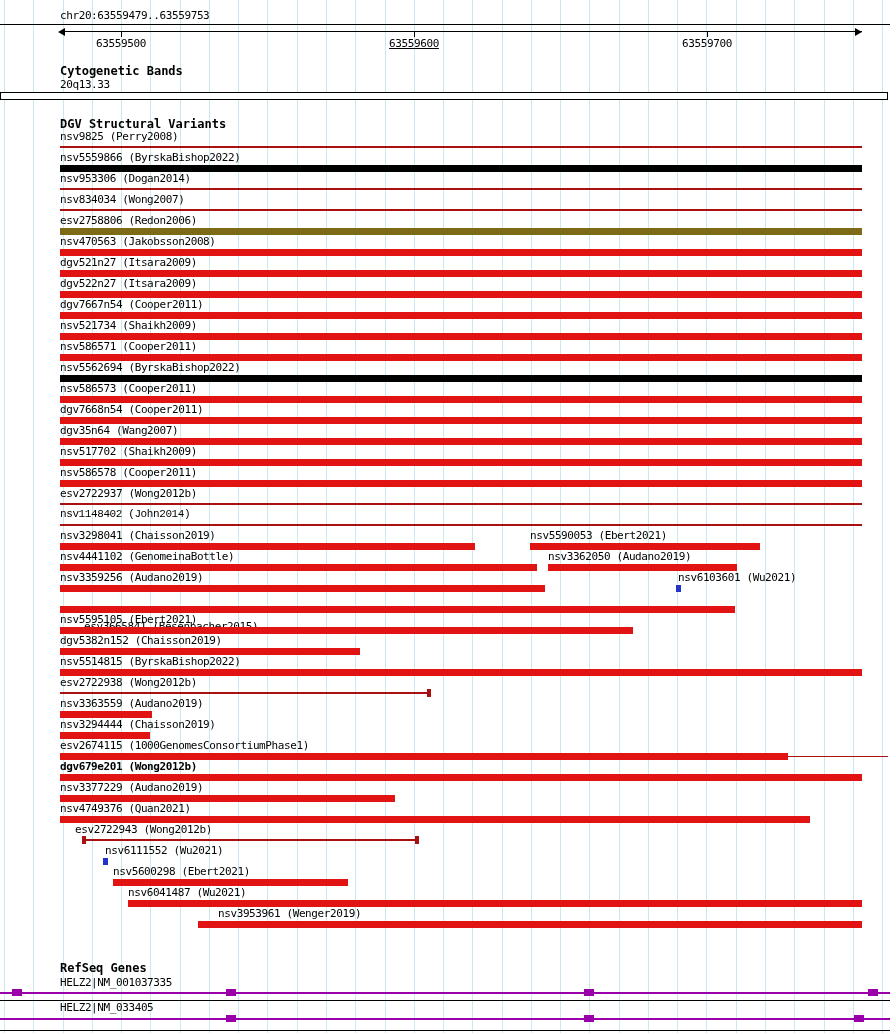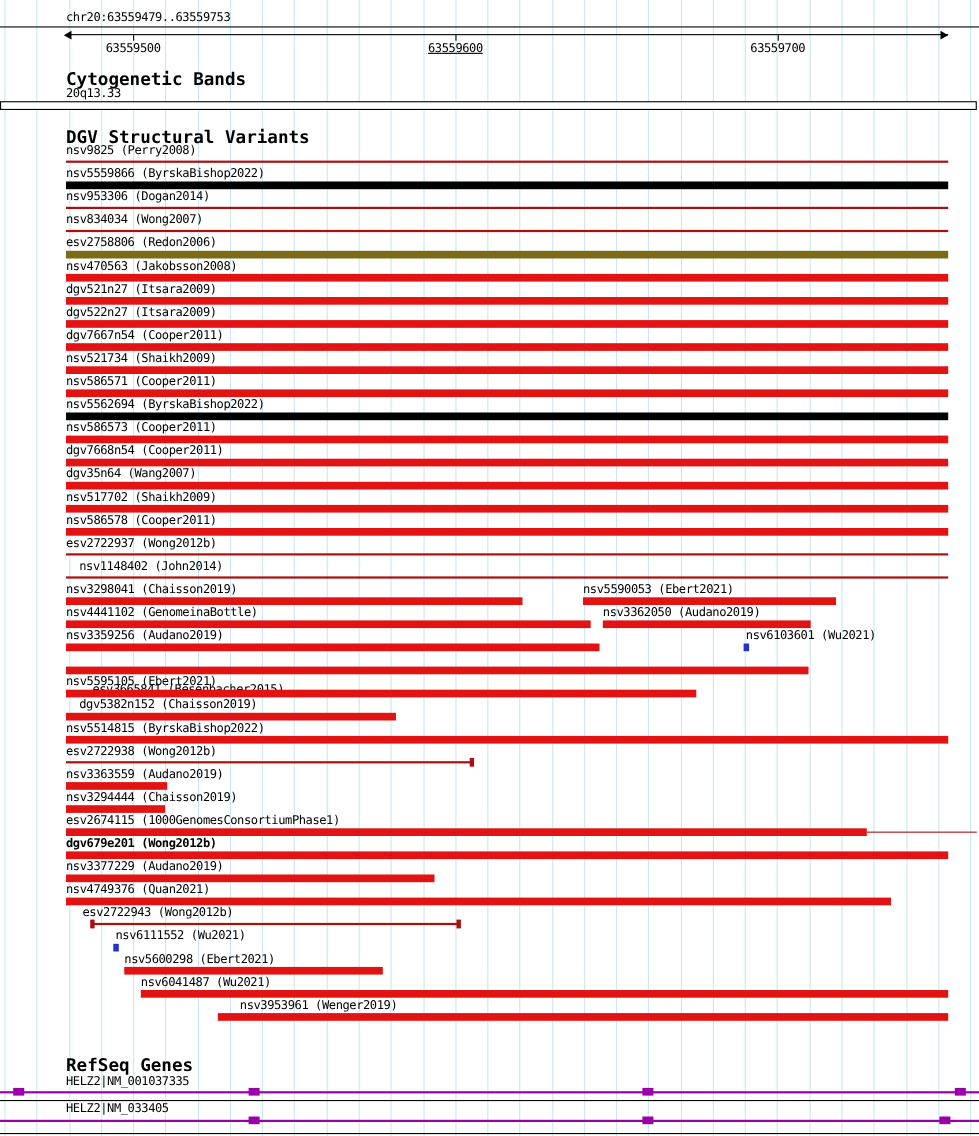--- a/index.html
+++ b/index.html
@@ -3,21 +3,21 @@
 <meta charset="utf-8">
 <style>
   html,body{margin:0;padding:0;background:#fff;}
   #canvas{
     position:relative;width:890px;height:1033px;background:#ffffff;overflow:hidden;
     font-family:"DejaVu Sans Mono","Liberation Mono",monospace;
     font-size:11px;line-height:11px;letter-spacing:-0.4px;color:#000;
   }
   #grid-layer,#content-layer{position:absolute;left:0;top:0;width:100%;height:100%;}
   .label{position:absolute;white-space:nowrap;text-align:right;}
-  .heading{font-weight:bold;font-size:16px;letter-spacing:0;}
+  .heading{font-weight:bold;font-size:12px;letter-spacing:0;}
   .hline{position:absolute;left:0;width:890px;height:1px;background:#000;}
   .bar{position:absolute;}
   .band-rect{position:absolute;left:0;width:886px;height:6px;border:1px solid #000;background:#fff;}
   .arrow{position:absolute;width:0;height:0;border-top:4px solid transparent;border-bottom:4px solid transparent;}
   .arrow.left{border-right:7px solid #000;}
   .arrow.right{border-left:7px solid #000;}
 </style>
 </head>
 <body>
 
@@ -110,39 +110,39 @@
       <div style="position: absolute; left: 60px; top: 404px; white-space: nowrap;">dgv7668n54 (Cooper2011)</div>
       <div style="position: absolute; left: 60px; top: 417px; width: 802px; height: 7px; background: rgb(226, 19, 19);"></div>
       <div style="position: absolute; left: 60px; top: 425px; white-space: nowrap;">dgv35n64 (Wang2007)</div>
       <div style="position: absolute; left: 60px; top: 438px; width: 802px; height: 7px; background: rgb(226, 19, 19);"></div>
       <div style="position: absolute; left: 60px; top: 446px; white-space: nowrap;">nsv517702 (Shaikh2009)</div>
       <div style="position: absolute; left: 60px; top: 459px; width: 802px; height: 7px; background: rgb(226, 19, 19);"></div>
       <div style="position: absolute; left: 60px; top: 467px; white-space: nowrap;">nsv586578 (Cooper2011)</div>
       <div style="position: absolute; left: 60px; top: 480px; width: 802px; height: 7px; background: rgb(226, 19, 19);"></div>
       <div style="position: absolute; left: 60px; top: 488px; white-space: nowrap;">esv2722937 (Wong2012b)</div>
       <div style="position: absolute; left: 60px; top: 503px; width: 802px; height: 2px; background: rgb(170, 16, 16);"></div>
-      <div style="position: absolute; left: 72px; top: 509px; white-space: nowrap;">nsv1148402 (John2014)</div>
+      <div style="position: absolute; left: 60px; top: 509px; white-space: nowrap; font-family: Liberation Mono, monospace;">nsv1148402 (John2014)</div>
       <div style="position: absolute; left: 60px; top: 524px; width: 802px; height: 2px; background: rgb(170, 16, 16);"></div>
       <div style="position: absolute; left: 60px; top: 530px; white-space: nowrap;">nsv3298041 (Chaisson2019)</div>
       <div style="position: absolute; left: 60px; top: 543px; width: 415px; height: 7px; background: rgb(226, 19, 19);"></div>
       <div style="position: absolute; left: 530px; top: 530px; white-space: nowrap;">nsv5590053 (Ebert2021)</div>
       <div style="position: absolute; left: 530px; top: 543px; width: 230px; height: 7px; background: rgb(226, 19, 19);"></div>
       <div style="position: absolute; left: 60px; top: 551px; white-space: nowrap;">nsv4441102 (GenomeinaBottle)</div>
       <div style="position: absolute; left: 60px; top: 564px; width: 477px; height: 7px; background: rgb(226, 19, 19);"></div>
       <div style="position: absolute; left: 548px; top: 551px; white-space: nowrap;">nsv3362050 (Audano2019)</div>
       <div style="position: absolute; left: 548px; top: 564px; width: 189px; height: 7px; background: rgb(226, 19, 19);"></div>
       <div style="position: absolute; left: 60px; top: 572px; white-space: nowrap;">nsv3359256 (Audano2019)</div>
       <div style="position: absolute; left: 60px; top: 585px; width: 485px; height: 7px; background: rgb(226, 19, 19);"></div>
       <div style="position: absolute; left: 678px; top: 572px; white-space: nowrap;">nsv6103601 (Wu2021)</div>
       <div style="position: absolute; left: 676px; top: 585px; width: 5px; height: 7px; background: rgb(34, 51, 204);"></div>
       <div style="position: absolute; left: 60px; top: 621px; white-space: nowrap; margin-left: 24px;">esv3665841 (Besenbacher2015)</div>
       <div style="position: absolute; left: 60px; top: 606px; width: 675px; height: 7px; background: rgb(226, 19, 19);"></div>
       <div style="position: absolute; left: 60px; top: 614px; white-space: nowrap;">nsv5595105 (Ebert2021)</div>
       <div style="position: absolute; left: 60px; top: 627px; width: 573px; height: 7px; background: rgb(226, 19, 19);"></div>
-      <div style="position: absolute; left: 60px; top: 635px; white-space: nowrap; margin-left: 12px;">dgv5382n152 (Chaisson2019)</div>
+      <div style="position: absolute; left: 60px; top: 635px; white-space: nowrap;">dgv5382n152 (Chaisson2019)</div>
       <div style="position: absolute; left: 60px; top: 648px; width: 300px; height: 7px; background: rgb(226, 19, 19);"></div>
       <div style="position: absolute; left: 60px; top: 656px; white-space: nowrap;">nsv5514815 (ByrskaBishop2022)</div>
       <div style="position: absolute; left: 60px; top: 669px; width: 802px; height: 7px; background: rgb(226, 19, 19);"></div>
       <div style="position: absolute; left: 60px; top: 677px; white-space: nowrap;">esv2722938 (Wong2012b)</div>
       <div style="position: absolute; left: 60px; top: 692px; width: 370px; height: 2px; background: rgb(170, 16, 16);"></div>
       <div style="position: absolute; left: 427px; top: 689px; width: 4px; height: 8px; background: rgb(170, 16, 16);"></div>
       <div style="position: absolute; left: 60px; top: 698px; white-space: nowrap;">nsv3363559 (Audano2019)</div>
       <div style="position: absolute; left: 60px; top: 711px; width: 92px; height: 7px; background: rgb(226, 19, 19);"></div>
       <div style="position: absolute; left: 60px; top: 719px; white-space: nowrap;">nsv3294444 (Chaisson2019)</div>
       <div style="position: absolute; left: 60px; top: 732px; width: 90px; height: 7px; background: rgb(226, 19, 19);"></div>

